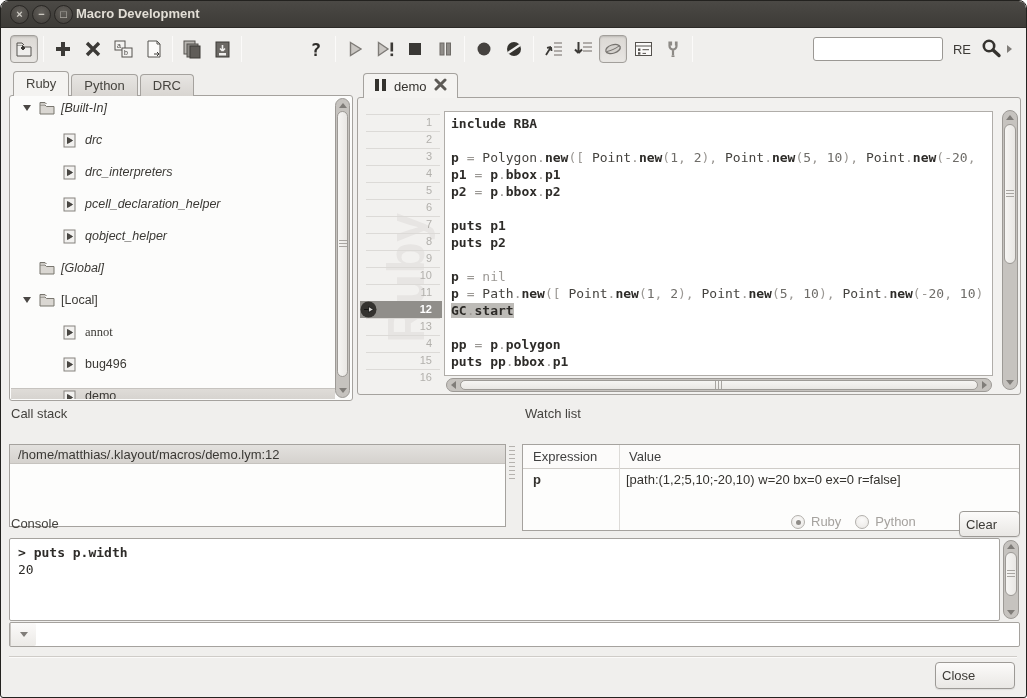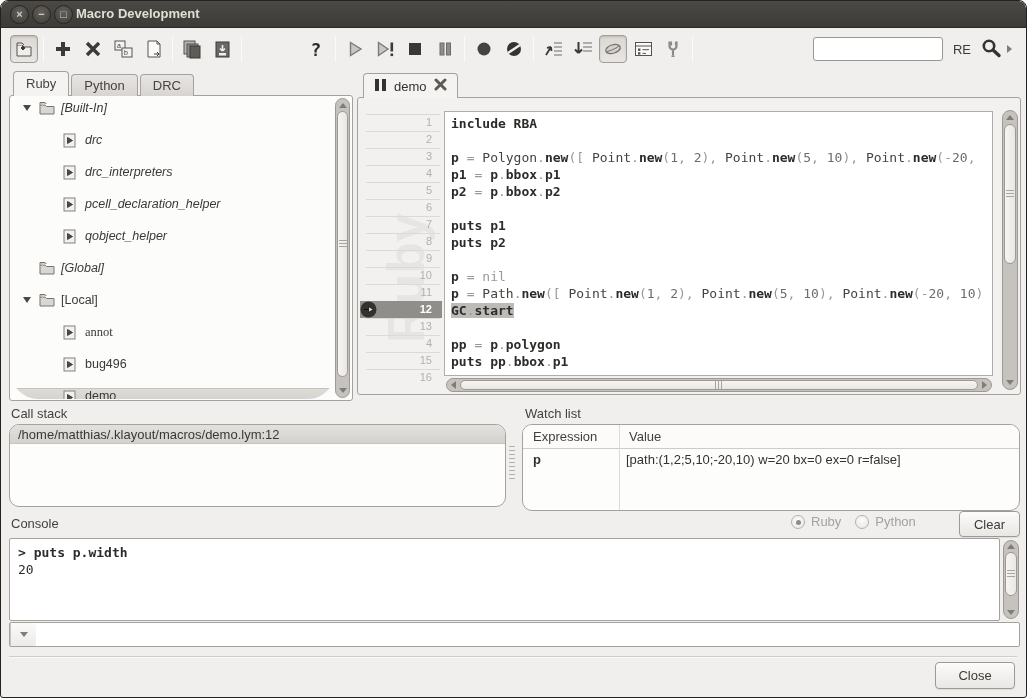--- a/index.html
+++ b/index.html
@@ -34,21 +34,21 @@
   .search-input{width:130px;height:24px;border:1px solid #9b9894;border-radius:3px;background:#fff;
     padding:0 6px;font-size:13px;color:#3c3a36;outline:none;margin-right:8px;}
   .re-label{margin:0 8px 0 2px;color:#3c3a36;}
   .overflow-arrow{margin:0 8px 0 4px;}
   
   .tabbar{position:absolute;display:flex;align-items:flex-end;}
   .tab{height:22px;padding:0 12px;line-height:21px;border:1px solid #a5a29e;border-bottom:none;
     border-radius:4px 4px 0 0;background:linear-gradient(#e7e5e2,#d8d5d1);margin-right:2px;color:#46443f;}
   .tab.active{height:25px;line-height:24px;background:#f4f3f1;position:relative;z-index:3;}
   .panel-frame{position:absolute;border:1px solid #a5a29e;border-radius:3px;background:#fcfcfb;z-index:1;}
-  .tree{position:absolute;left:1px;top:1px;right:17px;bottom:1px;overflow:hidden;border-radius:27px;}
+  .tree{position:absolute;left:1px;top:1px;right:17px;bottom:1px;overflow:hidden;}
   .trow{position:relative;height:16px;line-height:16px;white-space:nowrap;font-size:12.5px;color:#3b3935;}
   .trow.selected{background:linear-gradient(#dfdcd8,#d3d0cc);border-top:1px solid #c6c3bf;border-bottom:1px solid #c6c3bf;height:16px;line-height:14px;}
   .trow .exp{position:absolute;left:12px;top:5px;width:0;height:0;
     border-left:4px solid transparent;border-right:4px solid transparent;border-top:6px solid #4a4744;}
   .trow .ticon{position:absolute;top:1px;}
   .trow .tlabel{position:absolute;top:0;}
   .italic{font-style:italic;}
   
   .ed-frame{position:absolute;left:356px;top:96px;width:664px;height:298px;border:1px solid #a5a29e;
     border-radius:3px;background:#f2f1ef;z-index:1;}
@@ -83,35 +83,35 @@
   .grip-v{position:absolute;left:50%;top:50%;width:8px;height:8px;margin:-4px 0 0 -4px;
     background:repeating-linear-gradient(#a8a5a1 0 1px,transparent 1px 3px);}
   .grip-h{position:absolute;left:50%;top:50%;width:8px;height:8px;margin:-4px 0 0 -4px;
     background:repeating-linear-gradient(90deg,#a8a5a1 0 1px,transparent 1px 3px);}
   .tri-up{border-left:4px solid transparent;border-right:4px solid transparent;border-bottom:5px solid #807d79;}
   .tri-down{border-left:4px solid transparent;border-right:4px solid transparent;border-top:5px solid #807d79;}
   .tri-left{border-top:4px solid transparent;border-bottom:4px solid transparent;border-right:5px solid #807d79;}
   .tri-right{border-top:4px solid transparent;border-bottom:4px solid transparent;border-left:5px solid #807d79;}
   
   .sec-label{position:absolute;color:#44423e;font-size:13px;}
-  .listbox{position:absolute;border:1px solid #a5a29e;border-radius:10px;background:#fdfdfc;overflow:hidden;}
+  .listbox{position:absolute;border:1px solid #a5a29e;border-radius:0;background:#fdfdfc;overflow:hidden;margin-top:20px;}
   .csrow{height:19px;line-height:19px;padding-left:8px;font-size:13px;color:#3a3834;white-space:nowrap;}
   .csrow.selected{background:linear-gradient(#e3e1de,#d5d2ce);border-bottom:1px solid #c6c3bf;}
   .watch-header{display:flex;height:24px;border-bottom:1px solid #cfccc8;background:#fcfbfa;}
   .watch-header div{line-height:23px;padding-left:10px;color:#404040;}
   .watch-col-div{position:absolute;left:96px;top:0;bottom:0;width:1px;background:#dddbd8;}
   .wrow{display:flex;height:22px;line-height:22px;font-size:13px;color:#34322e;}
   .wrow .we{width:96px;padding-left:10px;font-weight:bold;}
   .wrow .wv{padding-left:7px;}
   .radio{display:inline-block;width:14px;height:14px;border-radius:50%;border:1px solid #b3b0ac;
     background:radial-gradient(circle at 50% 35%,#fbfaf9,#e9e7e4);vertical-align:-3px;position:relative;}
   .radio.sel::after{content:"";position:absolute;left:4px;top:4px;width:5px;height:5px;border-radius:50%;background:#8f8c88;}
   .radio-label{color:#a5a29e;margin:0 14px 0 6px;}
   .btn{position:absolute;border:1px solid #9d9a96;border-radius:4px;
-    background:linear-gradient(#fcfbfa,#e9e7e4);color:#3c3a36;font-size:13px;text-align:center;
+    background:linear-gradient(#fcfbfa,#e9e7e4);color:#3c3a36;font-size:13px;text-align:left;
     box-shadow:0 1px 1px rgba(0,0,0,.08);}
   .console-out{position:absolute;border:1px solid #a5a29e;border-radius:2px;background:#ffffff;
     font-family:"DejaVu Sans Mono",monospace;font-size:13px;line-height:17px;color:#2e2c29;
     padding:5px 8px;overflow:hidden;}
   .console-input-wrap{position:absolute;border:1px solid #a5a29e;border-radius:2px;background:#fff;display:flex;}
   .console-input{flex:1;border:none;outline:none;background:transparent;
     font-family:"DejaVu Sans Mono",monospace;font-size:13px;color:#2e2c29;padding:0 8px;}
   .combo-btn{width:26px;border-left:1px solid #c9c6c2;background:linear-gradient(#fbfaf9,#eceae7);
     display:flex;align-items:center;justify-content:center;border-radius:0 2px 2px 0;}
   .hsep{position:absolute;left:8px;right:9px;height:2px;border-top:1px solid #cfccc8;border-bottom:1px solid #fbfaf9;}

